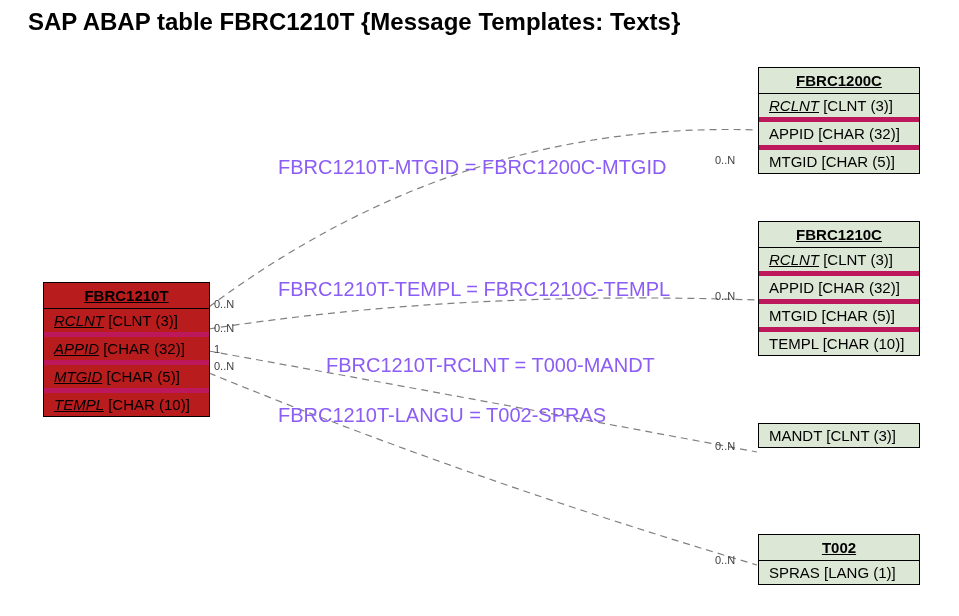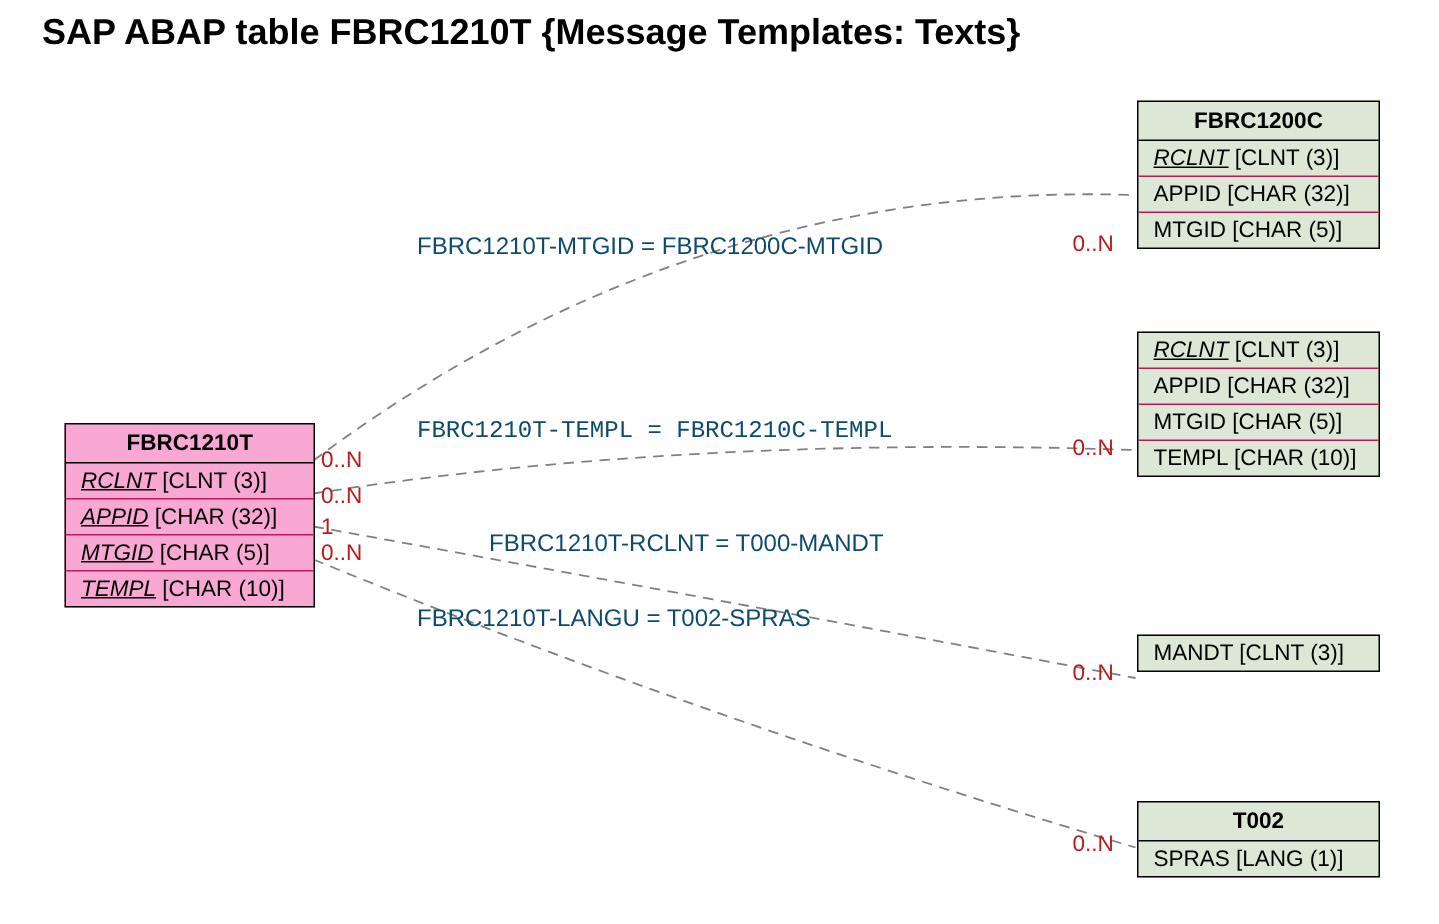--- a/index.html
+++ b/index.html
@@ -21,56 +21,57 @@
     color: #000;
     text-align: right;
   }
   .entity {
     position: absolute;
     border: 1px solid #000;
     background: #dce7d5;
     font-size: 15px;
   }
   .entity.main {
-    background: #f9a8d4;
+    background: #b91c1c;
   }
   .entity .hdr {
     font-weight: bold;
     text-align: center;
     padding: 4px 10px;
     border-bottom: 1px solid #000;
+    text-decoration: underline;
   }
   .entity .row {
     padding: 3px 10px;
-    border-bottom: 1px solid #be185d;
+    border-bottom: 5px solid #be185d;
     white-space: nowrap;
   }
   .entity .row:last-child {
     border-bottom: none;
   }
   .entity .key {
     font-style: italic;
     text-decoration: underline;
   }
   svg.lines {
     position: absolute;
     top: 0; left: 0;
     width: 959px; height: 616px;
     pointer-events: none;
   }
   .rel-label {
     position: absolute;
-    font-size: 16px;
-    color: #0c4a6e;
+    font-size: 20px;
+    color: #8b5cf6;
     white-space: nowrap;
   }
   .card {
     position: absolute;
-    font-size: 15px;
-    color: #b91c1c;
+    font-size: 11px;
+    color: #404040;
   }
 </style>
 </head>
 <body>
 
 <div class="title">SAP ABAP table FBRC1210T {Message Templates: Texts}</div>
 
 <svg class="lines">
   <g stroke="#808080" stroke-width="1.2" stroke-dasharray="7 5" fill="none">
 
@@ -93,37 +94,38 @@
 </div>
 
 <div class="entity" style="left:758px; top:67px; width:160px;">
   <div class="hdr">FBRC1200C</div>
   <div class="row"><span class="key">RCLNT</span> <span>[CLNT (3)]</span></div>
   <div class="row"><span>APPID</span> <span>[CHAR (32)]</span></div>
   <div class="row"><span>MTGID</span> <span>[CHAR (5)]</span></div>
 </div>
 
 <div class="entity" style="left:758px; top:221px; width:160px;">
+  <div class="hdr">FBRC1210C</div>
   <div class="row"><span class="key">RCLNT</span> <span>[CLNT (3)]</span></div>
   <div class="row"><span>APPID</span> <span>[CHAR (32)]</span></div>
   <div class="row"><span>MTGID</span> <span>[CHAR (5)]</span></div>
   <div class="row"><span>TEMPL</span> <span>[CHAR (10)]</span></div>
 </div>
 
 <div class="entity" style="left:758px; top:423px; width:160px;">
   <div class="row"><span>MANDT</span> <span>[CLNT (3)]</span></div>
 </div>
 
 <div class="entity" style="left:758px; top:534px; width:160px;">
   <div class="hdr">T002</div>
   <div class="row"><span>SPRAS</span> <span>[LANG (1)]</span></div>
 </div>
 
 <div class="rel-label" style="left:278px; top:156px;">FBRC1210T-MTGID = FBRC1200C-MTGID</div>
-<div class="rel-label" style="left:278px; top:278px;font-family:Liberation Mono, monospace;">FBRC1210T-TEMPL = FBRC1210C-TEMPL</div>
+<div class="rel-label" style="left:278px; top:278px;">FBRC1210T-TEMPL = FBRC1210C-TEMPL</div>
 <div class="rel-label" style="left:298px; top:354px;margin-left:28px;">FBRC1210T-RCLNT = T000-MANDT</div>
 <div class="rel-label" style="left:278px; top:404px;">FBRC1210T-LANGU = T002-SPRAS</div>
 
 <div class="card" style="left:214px; top:298px;">0..N</div>
 <div class="card" style="left:214px; top:322px;">0..N</div>
 <div class="card" style="left:214px; top:343px;">1</div>
 <div class="card" style="left:214px; top:360px;">0..N</div>
 
 <div class="card" style="left:715px; top:154px;">0..N</div>
 <div class="card" style="left:715px; top:290px;">0..N</div>

